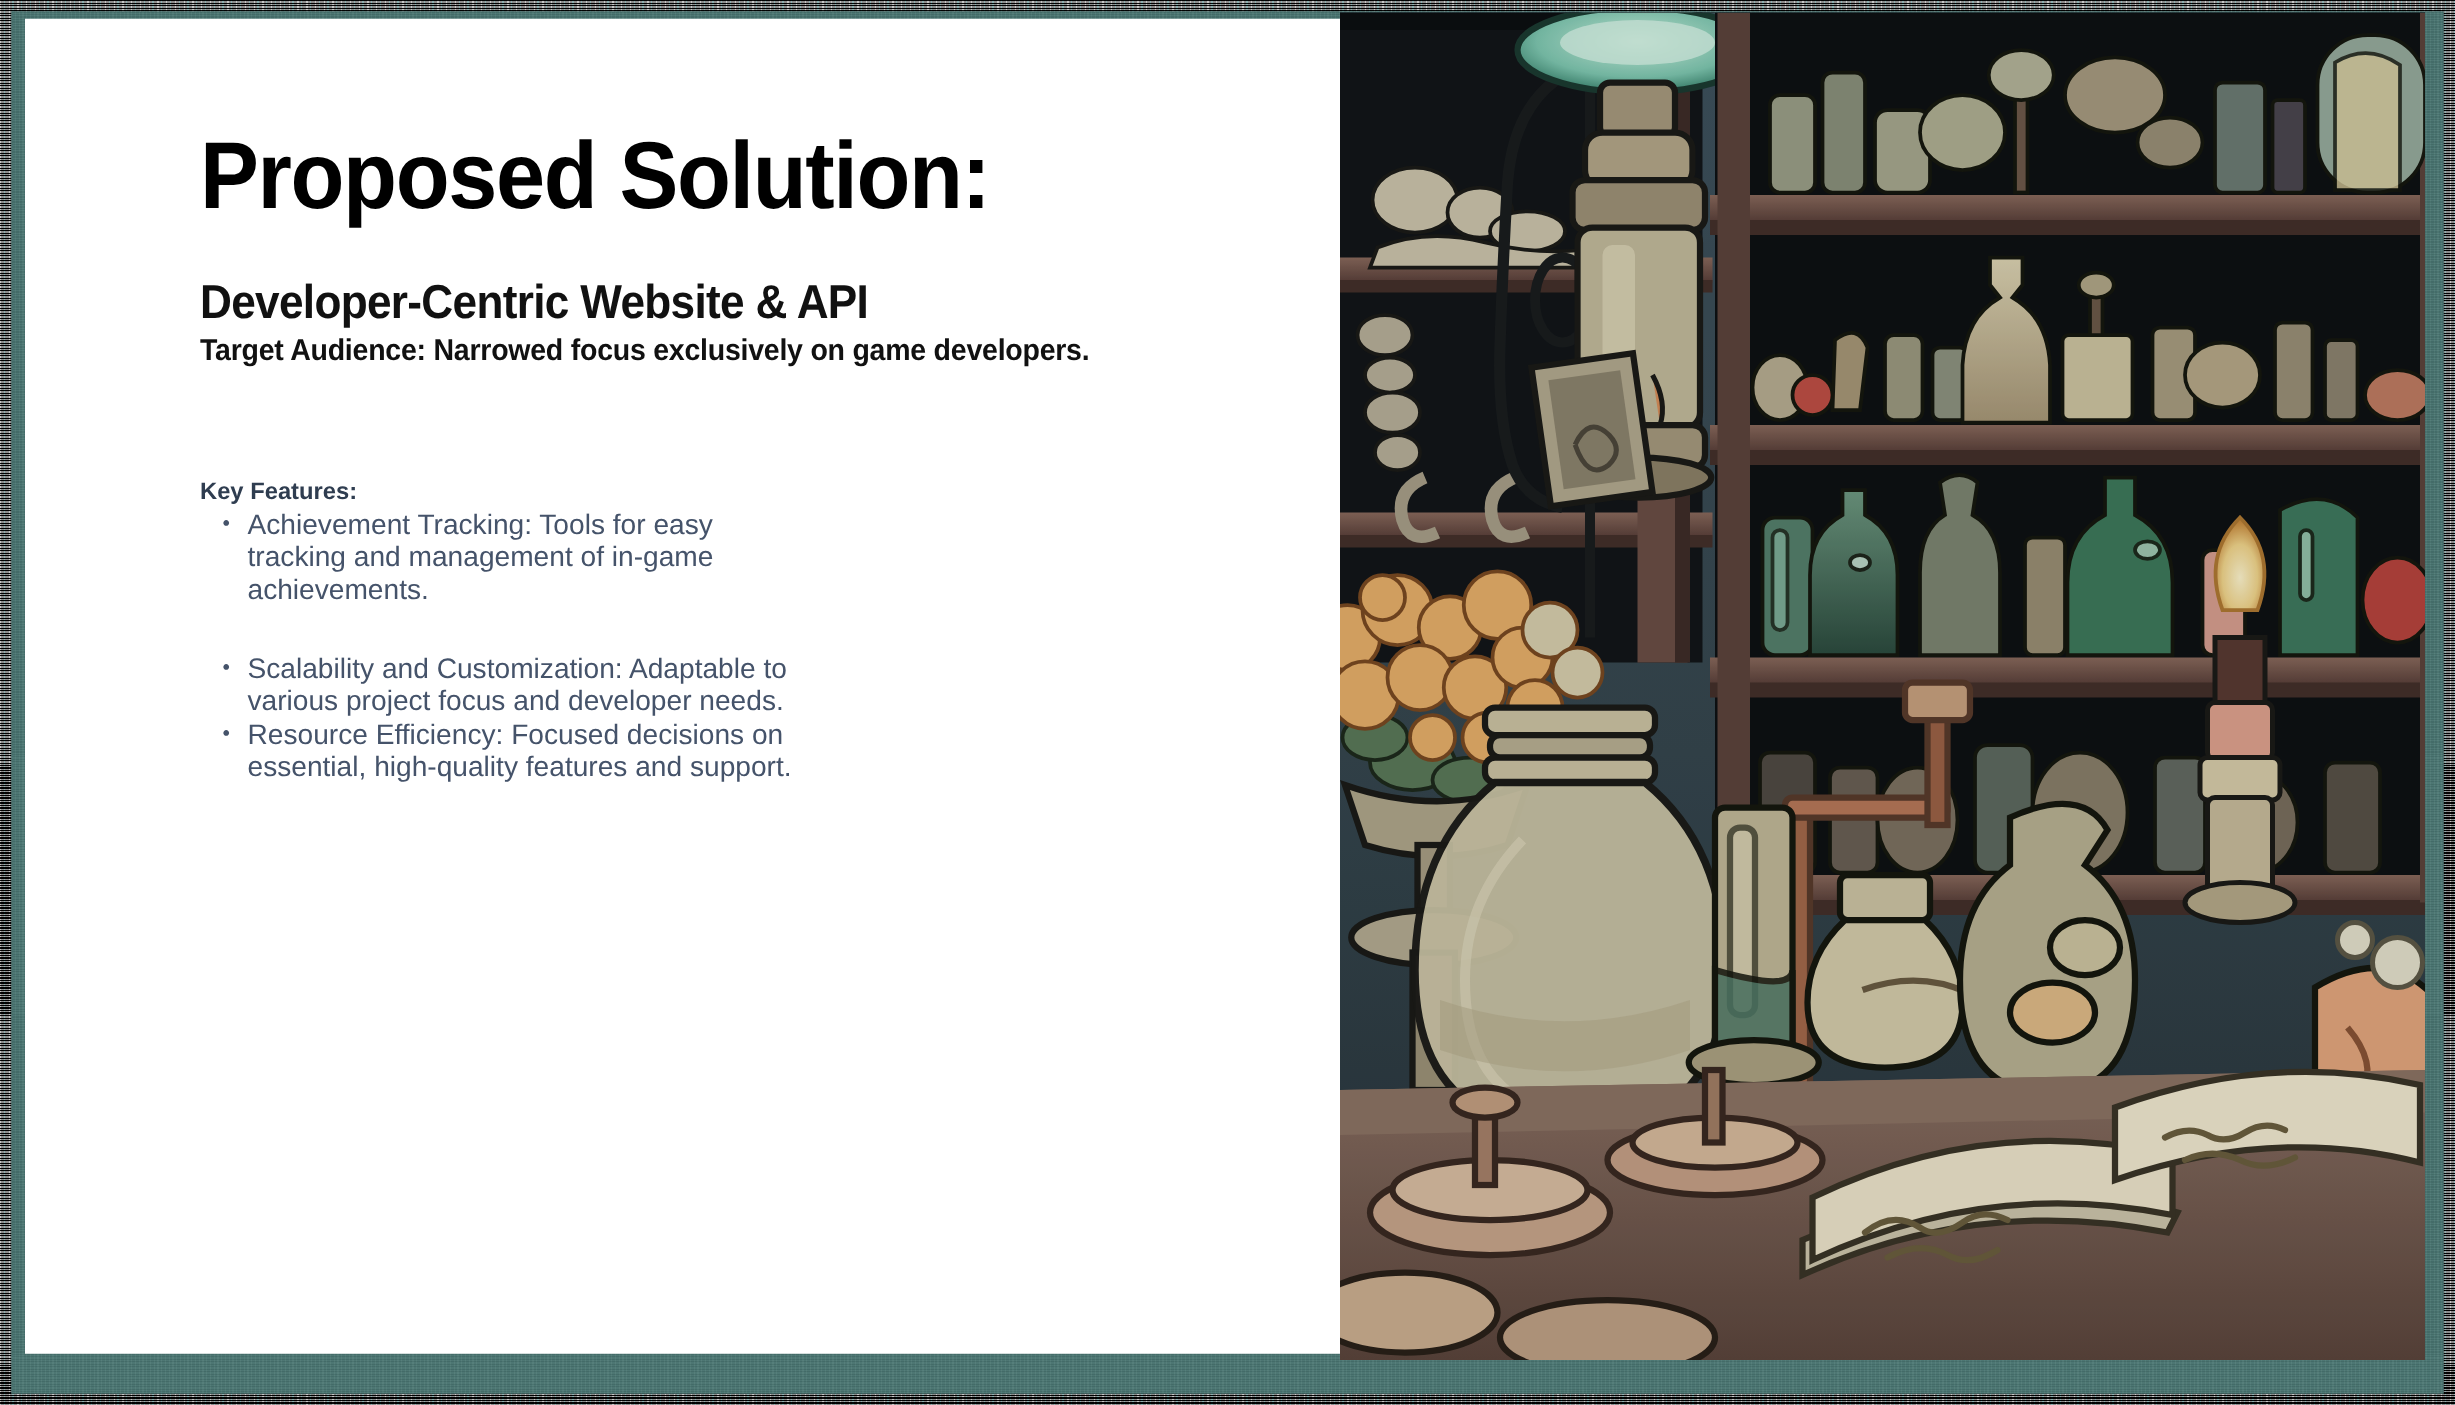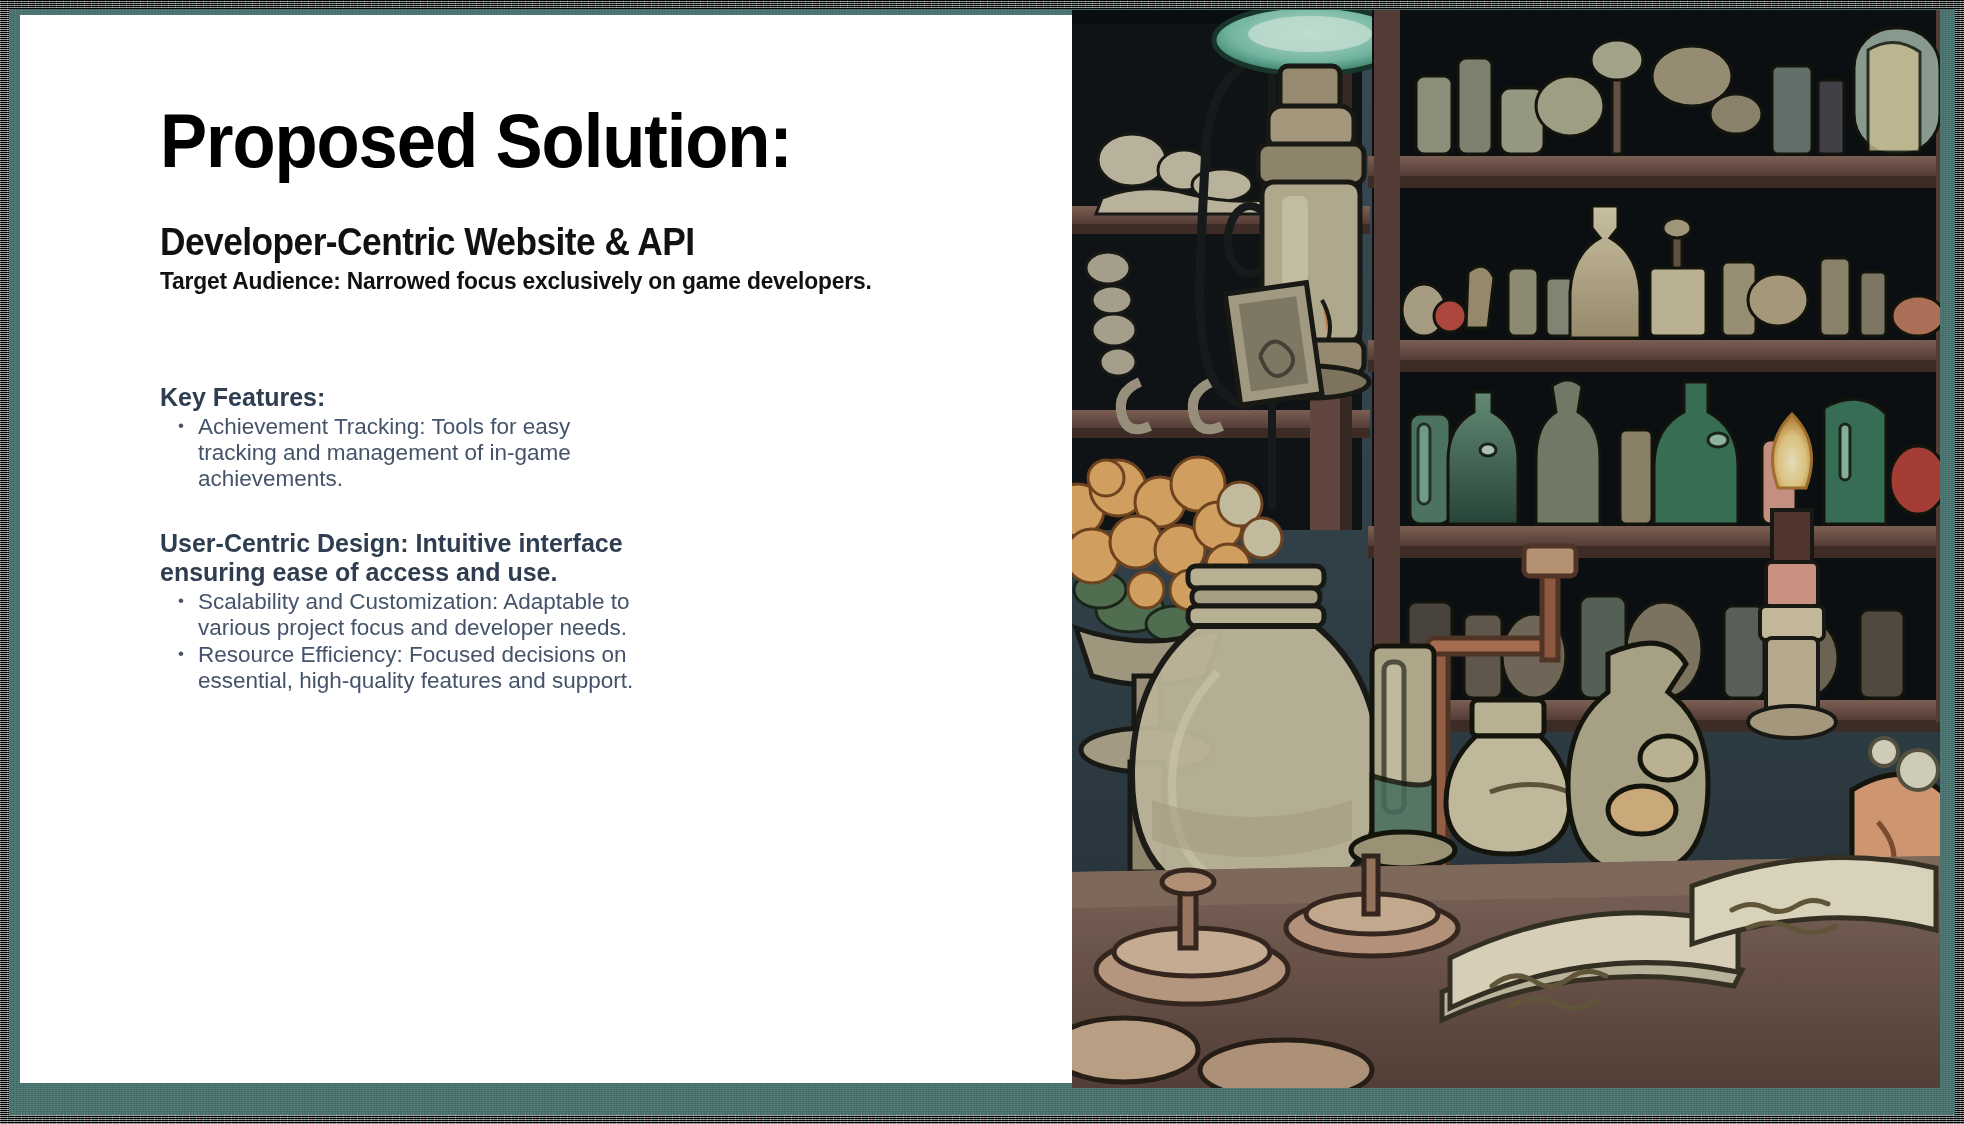--- a/index.html
+++ b/index.html
@@ -111,21 +111,21 @@
 
   
   .body-wrap {
     position: absolute;
     left: 140px; top: 368px;
     width: 500px;
     color: #3b4a5e;
   }
 
   .lead {
-    font-size: 25px;
+    font-size: 19px;
     font-weight: 700;
     color: #2f3d50;
     line-height: 1.16;
     margin: 0 0 2px 0;
   }
 
   ul.bullets {
     list-style: none;
     margin: 0 0 0 0;
     padding: 0;
@@ -173,21 +173,20 @@
       <div>
         <p class="lead">Key Features:</p>
         <ul class="bullets">
           <li>Achievement Tracking: Tools for easy tracking and management of in-game achievements.</li>
         </ul>
       </div>
 
       <div class="block-gap"></div>
 
       <div>
-        <p class="lead">User-Centric Design: Intuitive interface ensuring ease of access and use.</p>
         <ul class="bullets">
           <li>Scalability and Customization: Adaptable to various project focus and developer needs.</li>
           <li>Resource Efficiency: Focused decisions on essential, high-quality features and support.</li>
         </ul>
       </div>
 
     </div>
   </div>
 
   <div id="illustration-panel">

